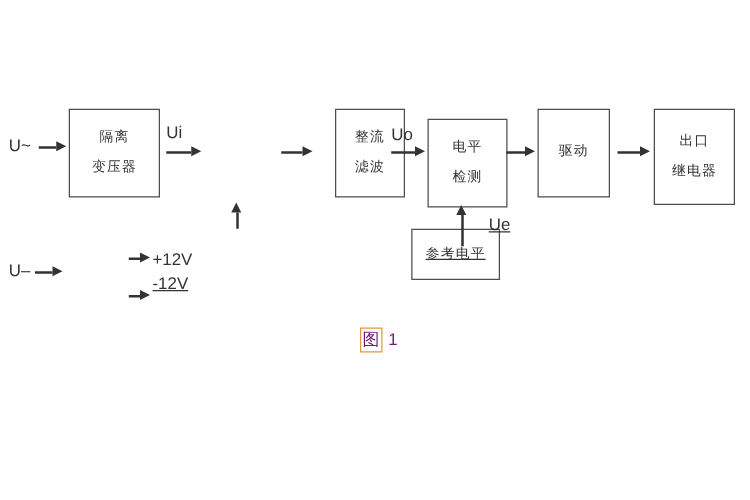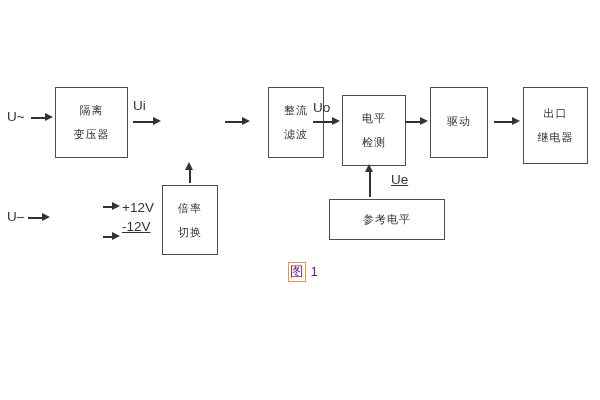--- a/index.html
+++ b/index.html
@@ -105,25 +105,21 @@
     <span>检测</span>
   </div>
   <div class="box" style="left:430px; top:87px; width:58px; height:71px;font-family:Liberation Mono, monospace;">
     <span>驱动</span>
   </div>
   <div class="box" style="left:523px; top:87px; width:65px; height:77px;">
     <span>出口</span>
     <span>继电器</span>
   </div>
 
-  <div class="box" style="left:162px; top:185px; width:56px; height:70px;">
-    <span>倍率</span>
-    <span>切换</span>
-  </div>
-  <div class="box" style="left:329px; top:199px; width:116px; height:41px;">
+  <div class="box" style="left:329px; top:183px; width:71px; height:41px;text-decoration:underline;">
     <span>参考电平</span>
   </div>
 
   <div class="sig" style="left:133px; top:99px;">Ui</div>
   <div class="sig" style="left:313px; top:101px;">Uo</div>
   <div class="sig" style="left:391px; top:173px;text-decoration:underline;">Ue</div>
   <div class="sig" style="left:122px; top:201px;">+12V</div>
   <div class="sig" style="left:122px; top:220px;text-decoration:underline;">-12V</div>
 
   <div class="ar" style="left:31px;  top:117px; width:14px;"></div>

